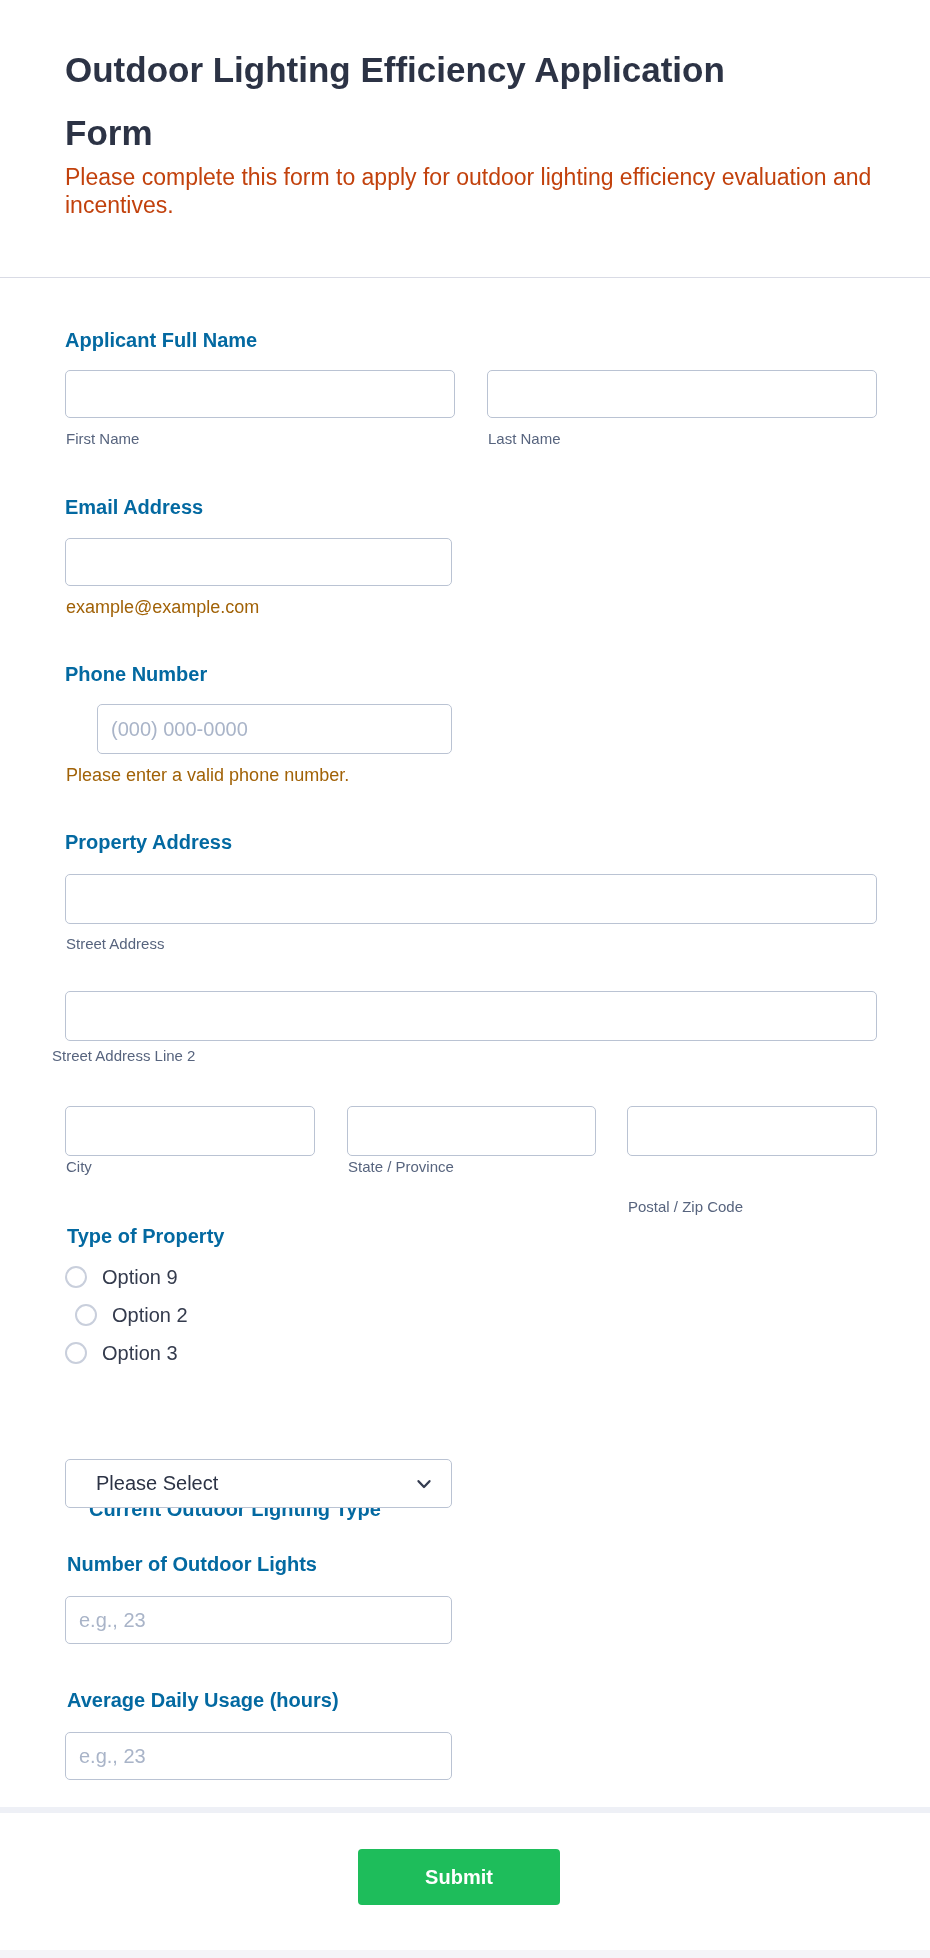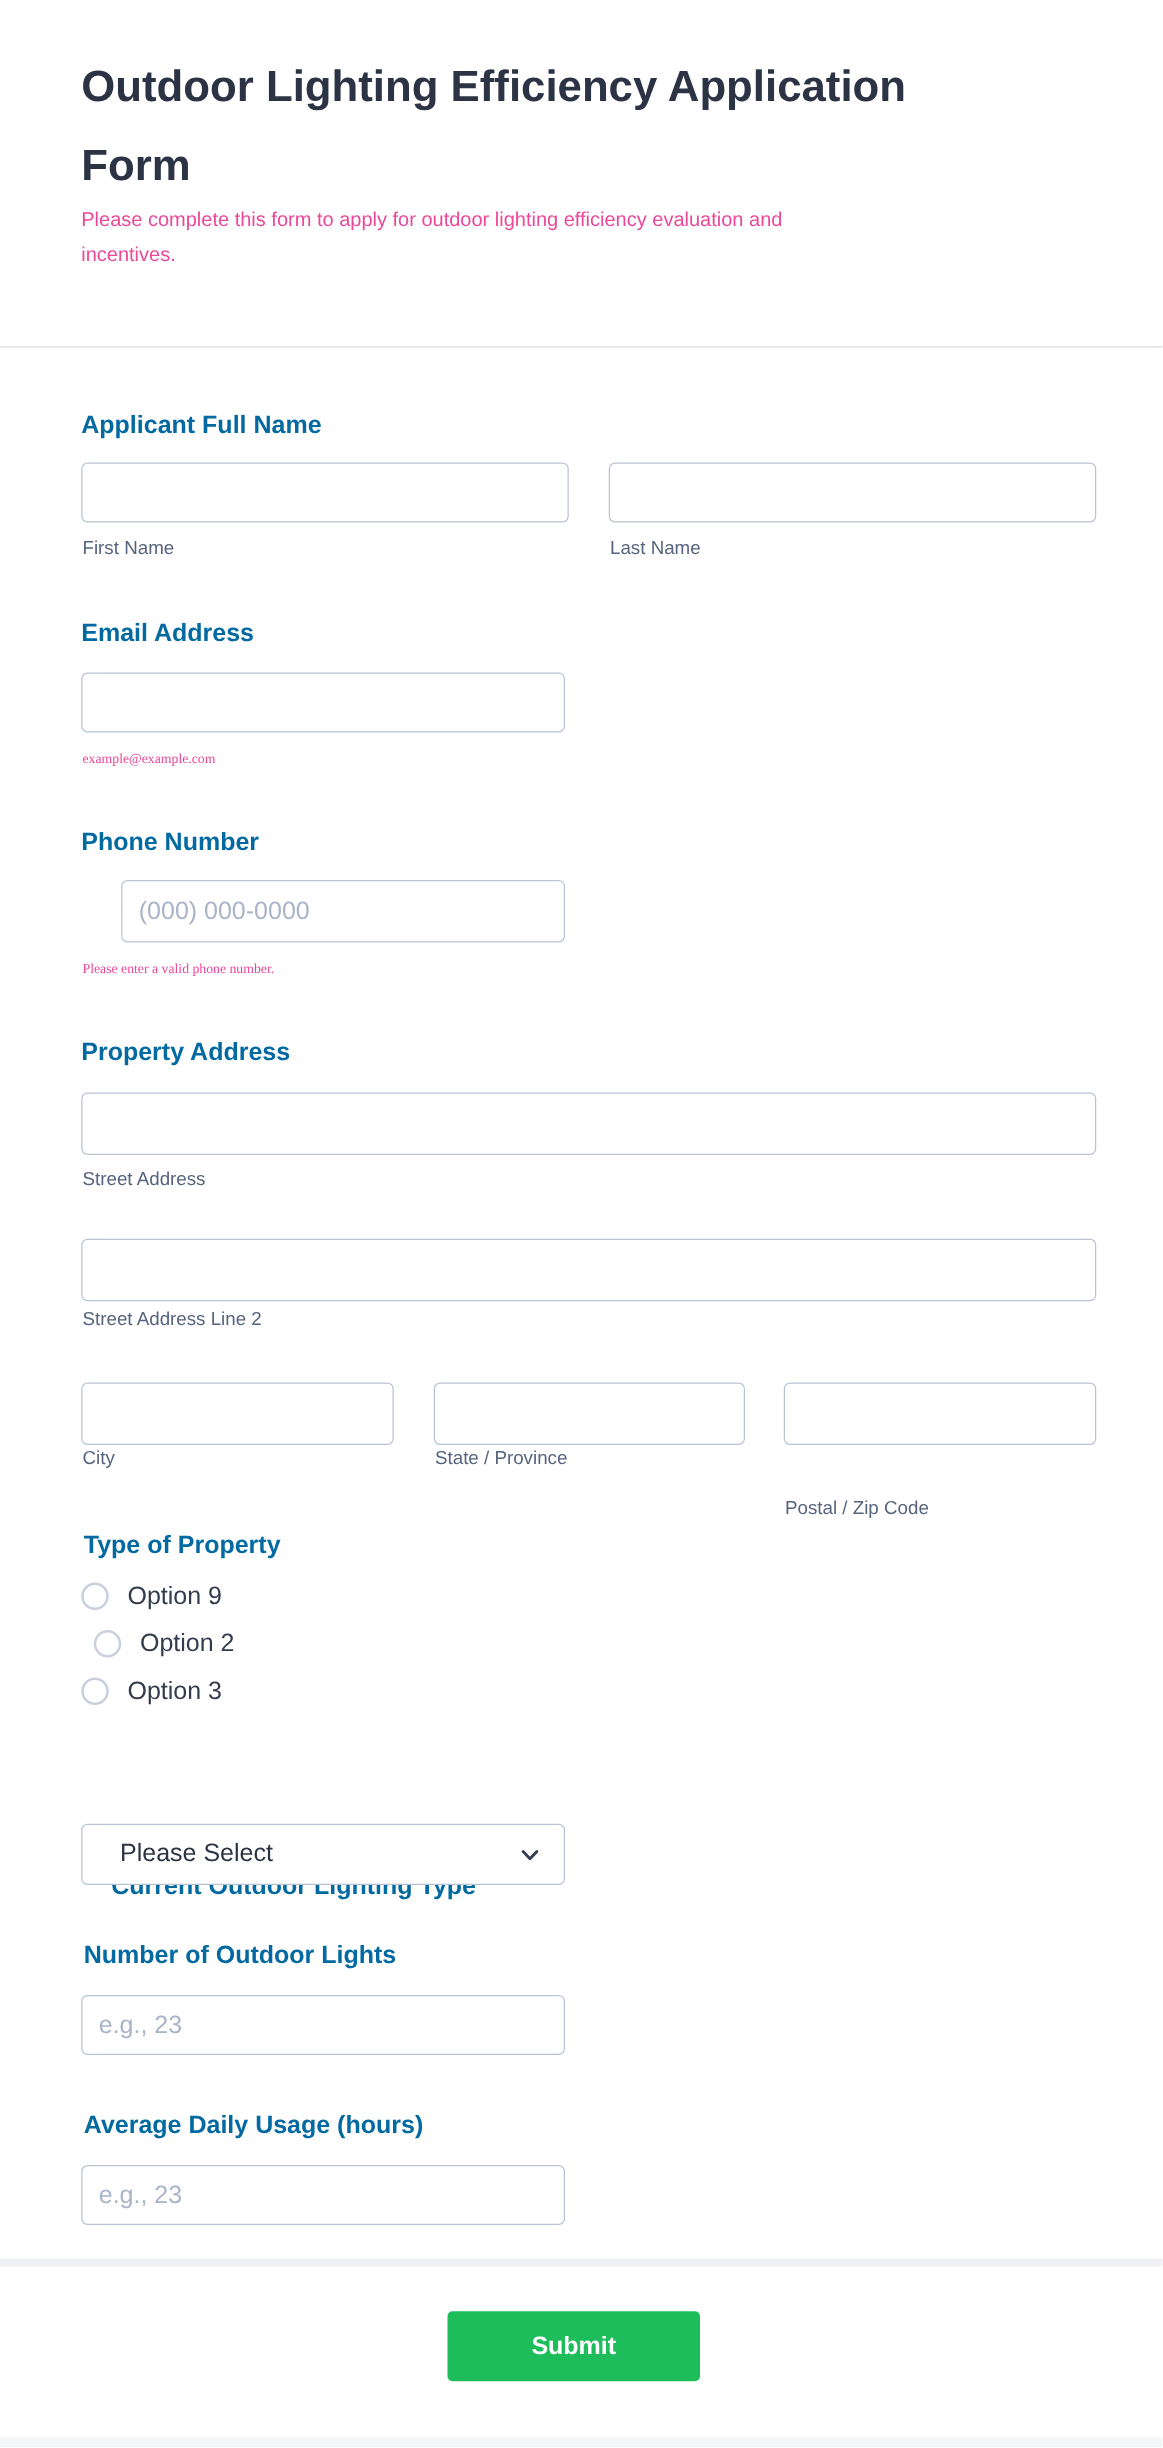--- a/index.html
+++ b/index.html
@@ -8,27 +8,27 @@
     width: 930px; height: 1958px;
     position: relative;
     font-family: "Liberation Sans", sans-serif;
     color: #2c3345;
     overflow: hidden;
   }
   .abs { position: absolute; }
 
   
   .title-line { font-size: 35px; font-weight: 700; line-height: 63px; color: #2c3345; white-space: nowrap; }
-  .desc-line  { font-size: 16px; font-weight: 400; line-height: 28px; color: #ec4899; white-space: nowrap; }
+  .desc-line  { font-size: 23px; font-weight: 400; line-height: 28px; color: #c2410c; white-space: nowrap; }
   .header-divider { left: 0; top: 277px; width: 930px; height: 1px; background: #d9dbe5; }
 
   
   .q-label { font-size: 20px; font-weight: 600; line-height: 26px; color: #0369a1; white-space: nowrap; }
   .sublabel { font-size: 15px; font-weight: 400; line-height: 19px; color: #57647e; white-space: nowrap; }
-  .helper   { font-size: 11px; font-weight: 400; line-height: 19px; color: #ec4899; white-space: nowrap; font-family: Liberation Serif, serif; }
+  .helper   { font-size: 18px; font-weight: 400; line-height: 19px; color: #a16207; white-space: nowrap; }
 
   .text-input {
     height: 48px;
     border: 1px solid #bac3d3;
     border-radius: 5px;
     background: #ffffff;
     font-family: "Liberation Sans", sans-serif;
     font-size: 20px;
     color: #2c3345;
     padding: 0 13px;
@@ -109,21 +109,21 @@
 
 <div class="abs q-label" style="left:65px; top:829px;">Property Address</div>
 <div class="abs" style="left:65px; top:874px; width:812px;">
   <input type="text" class="text-input tall" style="">
 </div>
 <div class="abs sublabel" style="left:66px; top:934px;">Street Address</div>
 
 <div class="abs" style="left:65px; top:991px; width:812px;">
   <input type="text" class="text-input tall" style="">
 </div>
-<div class="abs sublabel" style="left:66px; top:1046px;">Street Address Line 2</div>
+<div class="abs sublabel" style="left:52px; top:1046px;">Street Address Line 2</div>
 
 <div class="abs" style="left:65px; top:1106px; width:250px;">
   <input type="text" class="text-input tall" style="">
 </div>
 <div class="abs" style="left:347px; top:1106px; width:249px;">
   <input type="text" class="text-input tall" style="">
 </div>
 <div class="abs" style="left:627px; top:1106px; width:250px;">
   <input type="text" class="text-input tall" style="">
 </div>

